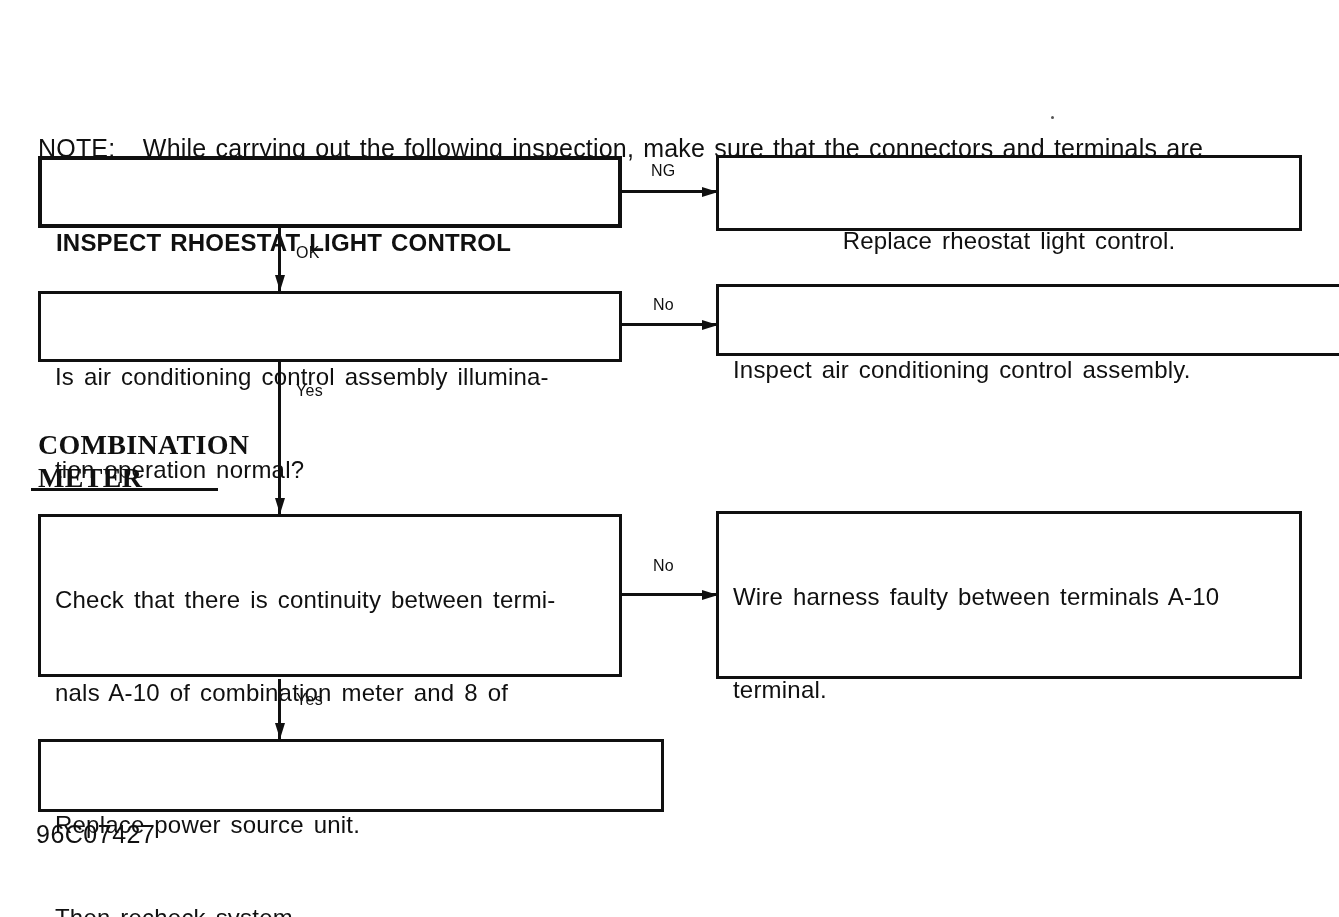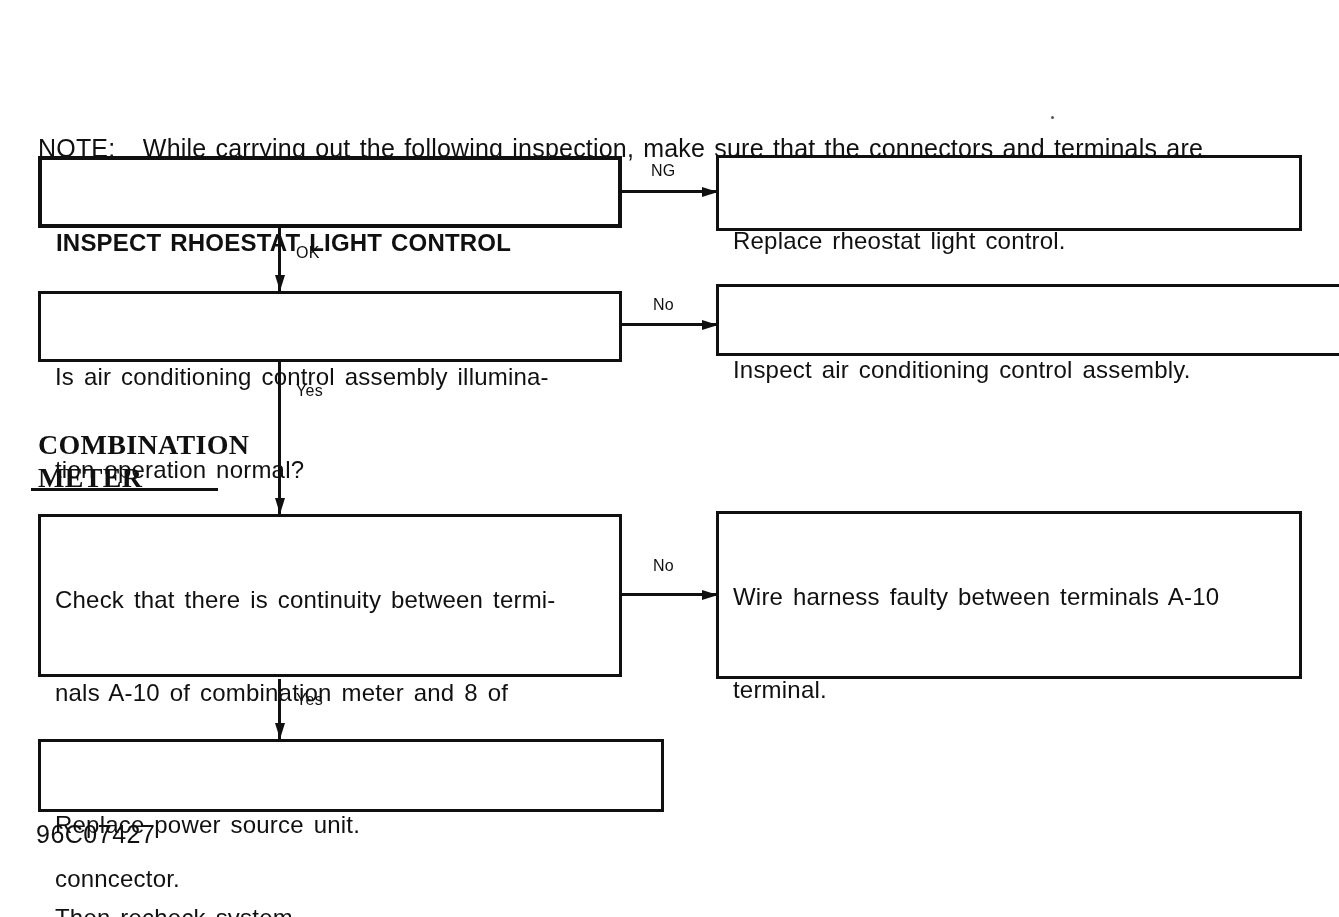--- a/index.html
+++ b/index.html
@@ -34,21 +34,21 @@
     font-size: 24px;
     line-height: 31px;
     padding: 5px 14px;
     word-spacing: 3px;
     letter-spacing: 0.2px;
     white-space: pre;
   }
   .box.bold { font-weight: bold; border-width: 4px; word-spacing: 2px; }
 
   .step1   { left: 38px;  top: 156px; width: 584px; height: 72px; }
-  .result1 { left: 716px; top: 155px; width: 586px; height: 76px; }
+  .result1 { left: 716px; top: 155px; width: 586px; height: 76px; text-align: center; }
   .step2   { left: 38px;  top: 291px; width: 584px; height: 71px; }
   .result2 { left: 716px; top: 284px; width: 634px; height: 72px; }
   .step3   { left: 38px;  top: 514px; width: 584px; height: 163px; }
   .result3 { left: 716px; top: 511px; width: 586px; height: 168px; }
   .step4   { left: 38px;  top: 739px; width: 626px; height: 73px; }
 
   
   .blabel {
     font-size: 16px;
     letter-spacing: 0.3px;
@@ -169,21 +169,20 @@
 <div class="abs section-label">
   <div>COMBINATION</div>
   <div>METER</div>
 </div>
 <div class="abs section-underline"></div>
 
 <div class="abs box step3">
   <div>Check that there is continuity between termi-</div>
   <div>nals A-10 of combination meter and 8 of</div>
   <div>rheostat light control on wire harness side</div>
-  <div>conncector.</div>
   
 </div>
 <div class="abs blabel lbl-no2">No</div>
 <div class="abs harrow ha3">
     <span class="hhead"></span>
   </div>
 <div class="abs box result3">
   <div>Wire harness faulty between terminals A-10</div>
   <div>terminal.</div>
 </div>

